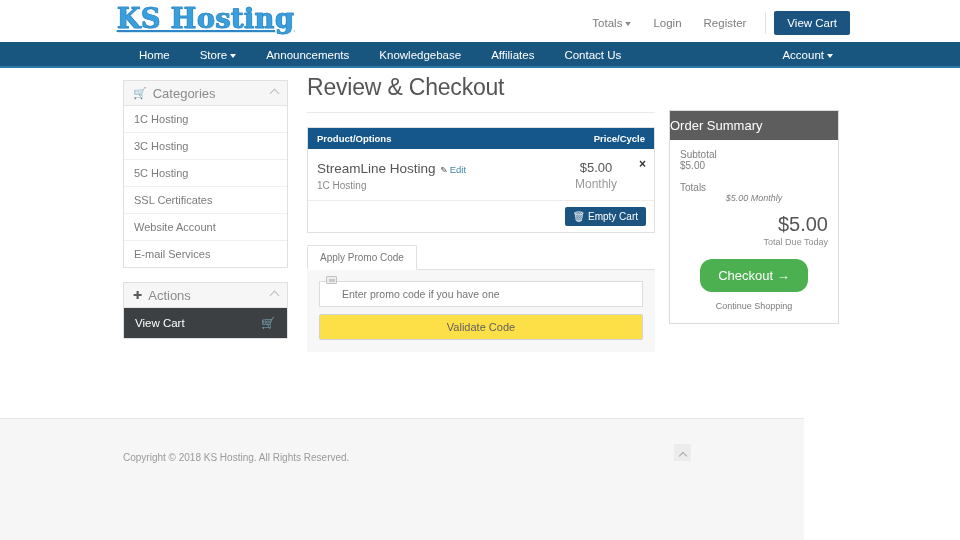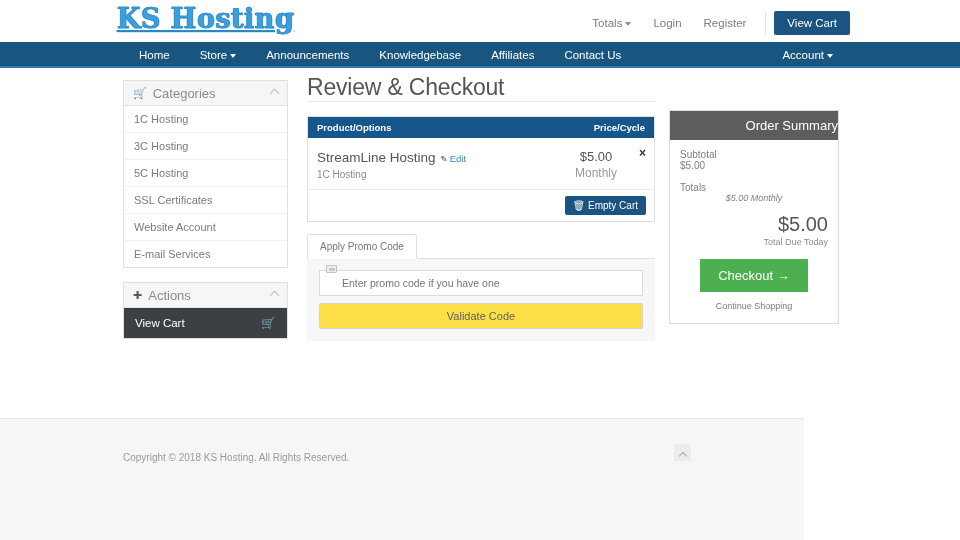--- a/index.html
+++ b/index.html
@@ -92,21 +92,21 @@
   .action-item {
     display: flex; align-items: center; justify-content: space-between;
     background: #3c4043; color: #ffffff;
     font-size: 11.5px; padding: 8px 11px; text-decoration: none;
   }
 
   
   .main-col { position: absolute; left: 307px; top: 6px; width: 348px; }
   .page-title {
     font-size: 23px; color: #555; font-weight: normal;
-    border-bottom: 1px solid #eaeaea;
+    padding-bottom: 11px; border-bottom: 1px solid #eaeaea;
     margin-bottom: 14px; letter-spacing: -0.2px;
   }
   .cart-table { border: 1px solid #e0e0e0; background: #fff; }
   .cart-head {
     background: #15578a; color: #fff;
     display: flex; justify-content: space-between;
     padding: 5px 9px; font-size: 9.5px; font-weight: bold;
   }
   .cart-row { display: flex; padding: 10px 9px 9px 9px; position: relative; border-bottom: 1px solid #ececec; }
   .cart-prod { flex: 1; }
@@ -155,33 +155,33 @@
   .btn-validate {
     width: 100%; background: #fde047; border: 1px solid #d2d2d2;
     font-size: 11px; color: #5f5f5f; padding: 6px 0; margin-top: 7px;
     cursor: pointer; font-family: "Liberation Sans", sans-serif;
     border-radius: 2px;
   }
 
   
   .summary { position: absolute; left: 669px; top: 42px; width: 170px; border: 1px solid #dcdcdc; background: #fff; }
   .sum-head {
-    background: #5d5d5d; color: #fff; text-align: right;
+    background: #5d5d5d; color: #fff; text-align: left;
     font-size: 13px; padding: 7px 0;
   }
   .sum-body { padding: 9px 10px 12px 10px; }
   .sum-row { display: flex; justify-content: space-between; font-size: 10px; color: #7f7f7f; margin-bottom: 11px; flex-direction: column; }
   .sum-row .v { color: #7f7f7f; }
   .sum-row.totals .v { font-style: italic; font-size: 9px; text-align: center; }
   .sum-total { text-align: right; margin-top: 6px; }
   .sum-total-amt { font-size: 20px; color: #555; line-height: 1; }
   .sum-total-lbl { font-size: 9px; color: #8d8d8d; margin-top: 3px; }
   .btn-checkout {
     display: block; width: 108px; margin: 12px auto 0 auto;
-    background: #4cb050; color: #fff; border: none; border-radius: 0;
+    background: #4cb050; color: #fff; border: none; border-radius: 12px;
     font-size: 13px; padding: 9px 0; cursor: pointer;
     font-family: "Liberation Sans", sans-serif;
   }
   .continue-link {
     display: block; text-align: center; font-size: 9px;
     color: #7b7b7b; text-decoration: none; margin-top: 9px;
   }
 
   
   .footer {

